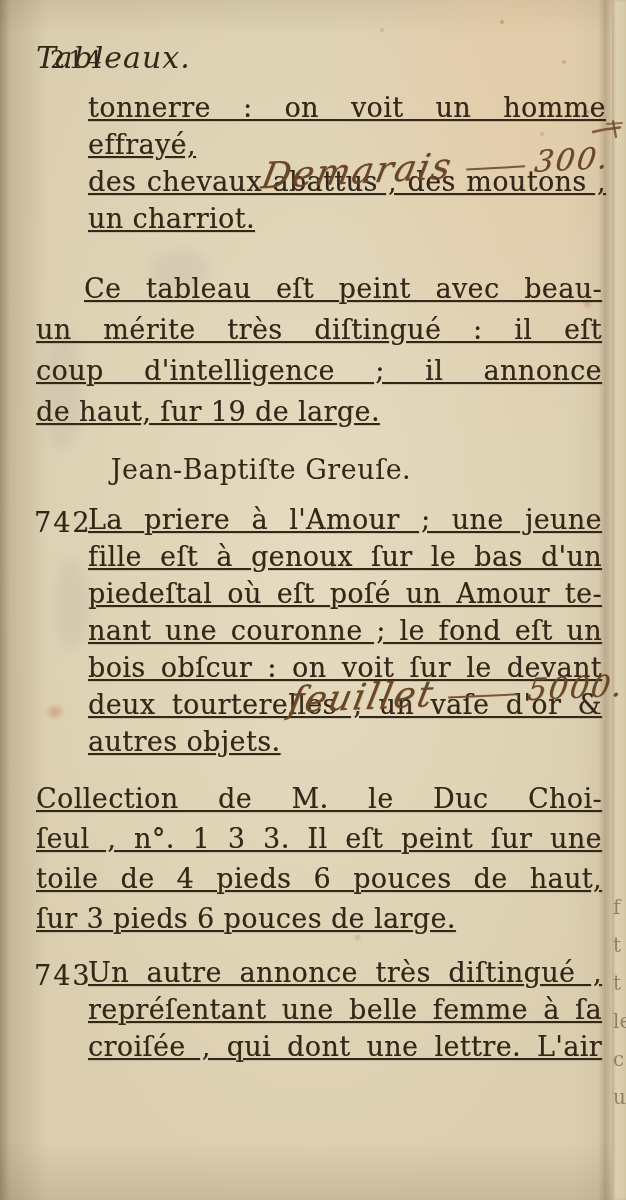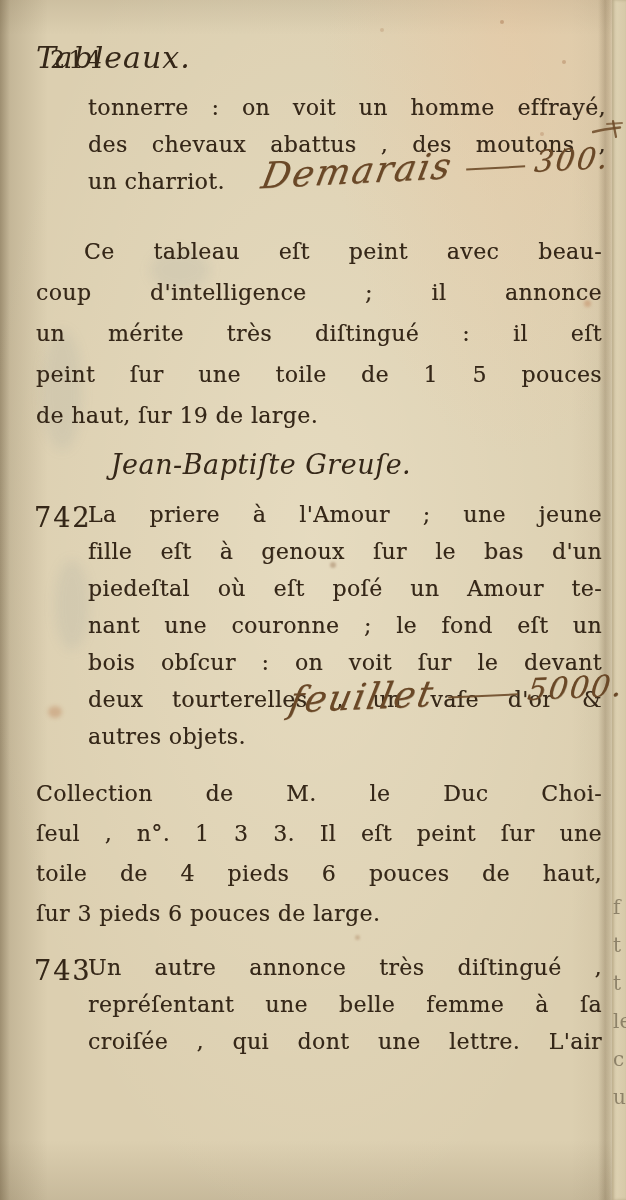--- a/index.html
+++ b/index.html
@@ -39,27 +39,27 @@
   .ghost{position:absolute;background:rgba(110,126,138,0.10);border-radius:50%;filter:blur(6px);}
   .g1{left:42px;top:330px;width:40px;height:120px;}
   .g2{left:55px;top:560px;width:34px;height:90px;}
   .g3{left:150px;top:250px;width:60px;height:40px;}
   
   .content{position:absolute;left:36px;top:40px;width:570px;}
   .hdr{position:relative;height:40px;}
   .pageno{position:absolute;left:14px;top:6px;font-size:24px;letter-spacing:3px;font-weight:normal;}
   .runtitle{position:absolute;left:0;right:60px;top:0;
     font-style:italic;font-size:30px;letter-spacing:1px;}
-  .line{font-size:22px;letter-spacing:0.4px;white-space:nowrap;
-    text-shadow:0.3px 0.3px 0.4px rgba(40,25,10,0.45);}
+  .line{font-size:27px;letter-spacing:0.4px;white-space:nowrap;
+    text-shadow:0.3px 0.3px 0.4px rgba(40,25,10,0.45);text-decoration:underline;}
   .j{white-space:normal;text-align:justify;text-align-last:justify;}
   .blk1{margin-top:9px;padding-left:52px;line-height:37px;width:518px;box-sizing:content-box;}
   .para1{margin-top:31px;line-height:41px;width:566px;}
   .para1 .first{text-indent:48px;}
-  .artist{margin-top:13px;text-align:center;font-style:italic;font-size:27px;height:34px;
+  .artist{margin-top:22px;text-align:center;font-size:27px;height:34px;
     padding-right:120px;letter-spacing:0.5px;}
   .entry{position:relative;margin-top:13px;padding-left:52px;line-height:37px;width:514px;}
   .entry .num{position:absolute;left:-2px;top:3px;font-size:27px;letter-spacing:2px;
     text-shadow:0.3px 0.3px 0.4px rgba(40,25,10,0.45);}
   .para2{margin-top:19px;line-height:40px;width:566px;}
   .para2 .first{text-indent:50px;}
   .entry2{margin-top:15px;}
   
   .hw{position:absolute;display:flex;align-items:center;color:#6a4827;
     font-family:"DejaVu Serif",serif;font-style:italic;pointer-events:none;}
@@ -98,23 +98,22 @@
     </div>
 
     <div class="blk1">
       <div class="line j">tonnerre : on voit un homme effrayé,</div>
       <div class="line j">des chevaux abattus , des moutons ,</div>
       <div class="line">un charriot.</div>
     </div>
 
     <div class="para1">
       <div class="line j first">Ce tableau eſt peint avec beau-</div>
+      <div class="line j">un mérite très diſtingué : il eſt</div>
       <div class="line j">coup d'intelligence ; il annonce</div>
-      <div class="line j">un mérite très diſtingué : il eſt</div>
-      <div class="line j">peint ſur une toile de 1 5 pouces</div>
       <div class="line">de haut, ſur 19 de large.</div>
     </div>
 
     <div class="artist">Jean-Baptiſte Greuſe.</div>
 
     <div class="entry">
       <span class="num">742</span>
       <div class="line j">La priere à l'Amour ; une jeune</div>
       <div class="line j">fille eſt à genoux ſur le bas d'un</div>
       <div class="line j">piedeſtal où eſt poſé un Amour te-</div>

